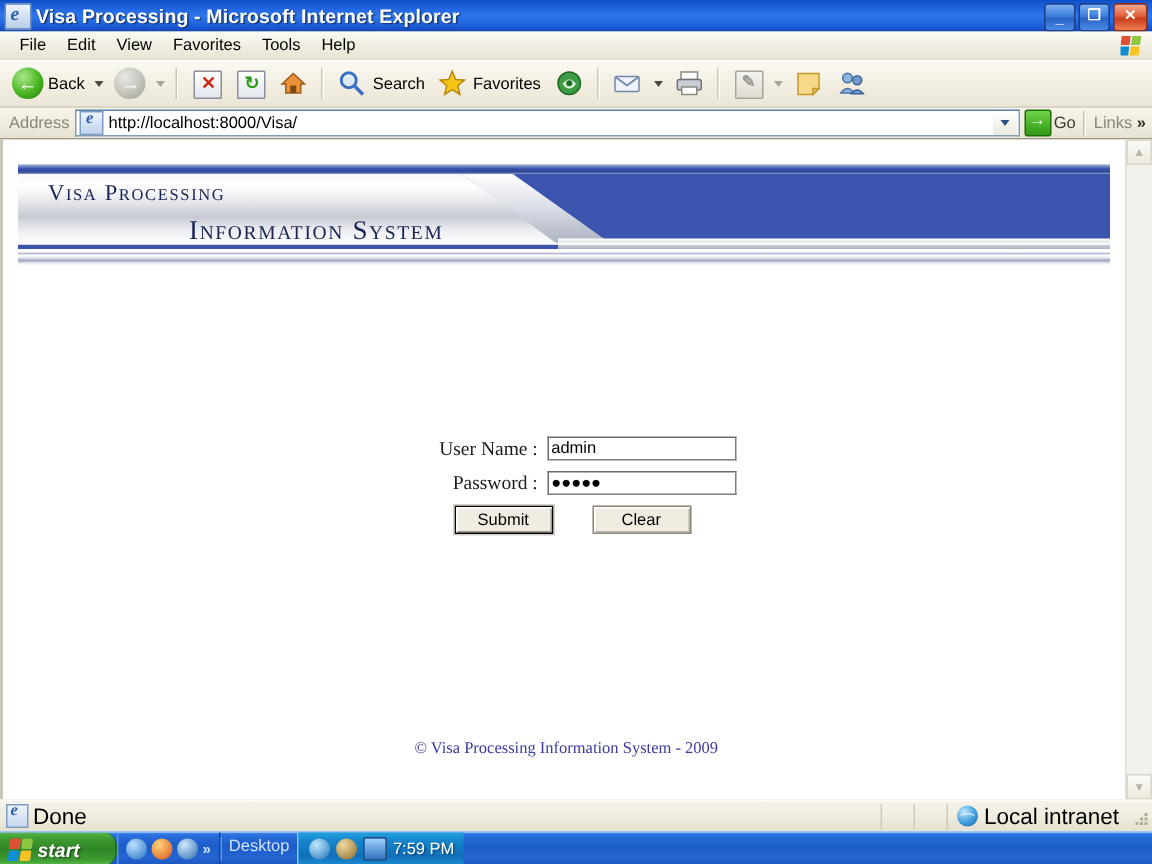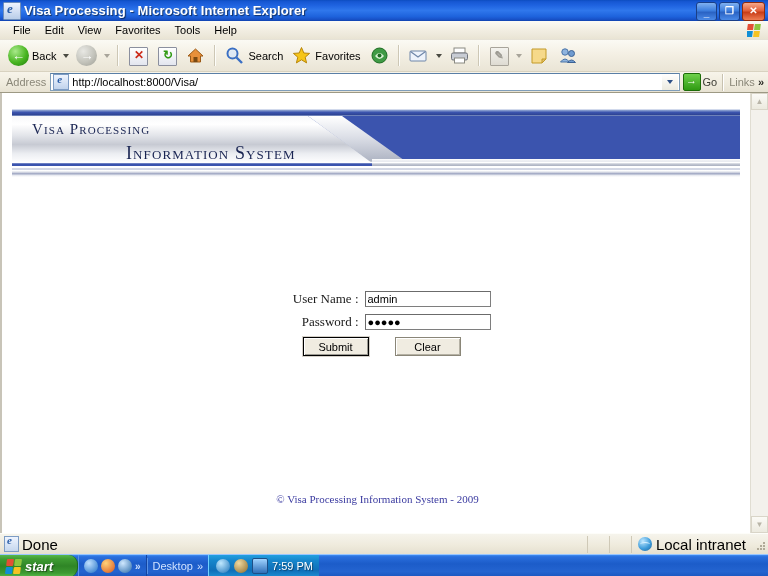--- a/index.html
+++ b/index.html
@@ -298,21 +298,21 @@
     box-shadow: inset 1px 1px 2px rgba(0,0,0,.45);
   }
   .task-ico { width: 13px; height: 13px; flex: 0 0 auto; border-radius: 1px; }
   .folder-ico {
     width: 14px; height: 11px; flex: 0 0 auto; border-radius: 1px 2px 2px 1px;
     background: linear-gradient(to bottom,#ffd77a,#e8a832);
     border: 1px solid #b8831f;
   }
   .desk {
     display: flex; align-items: center; gap: 4px; padding: 0 5px; height: 16px;
-    border-left: 1px solid #5a93e6; color: #cfe2ff; font-size: 11px;
+    border-left: 1px solid #5a93e6; color: #cfe2ff; font-size: 11px; flex-direction: column;
   }
   .tray {
     display: flex; align-items: center; gap: 4px; height: 22px; padding: 0 6px 0 7px;
     background: linear-gradient(to bottom,#22a0e0 0%,#1686cc 25%,#0f6fb8 70%,#1d8ed4 100%);
     border-left: 1px solid #6fd1ff; box-sizing: border-box;
   }
   .tray-ico { width: 14px; height: 14px; border-radius: 50%; flex: 0 0 auto; }
   .clock { color: #fff; font-size: 11px; text-shadow: 1px 1px 1px rgba(0,0,0,.4); }
 </style>
 </head>

